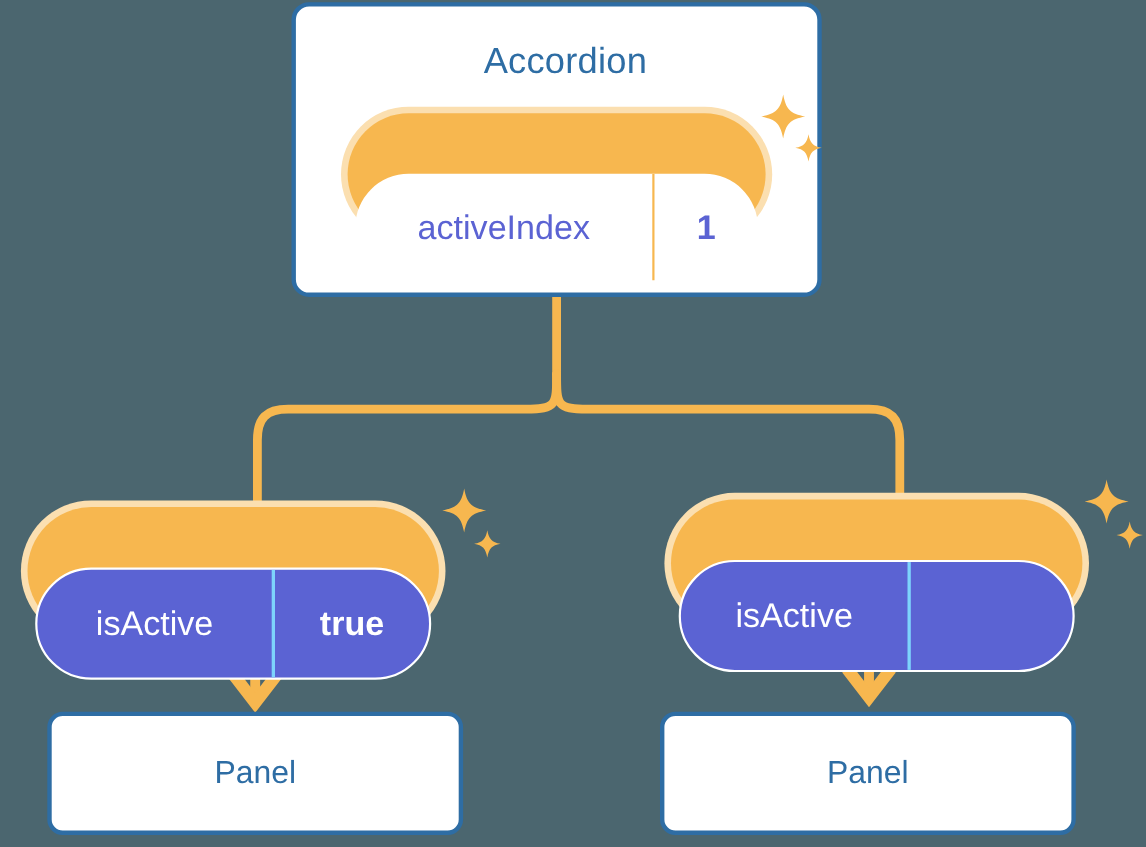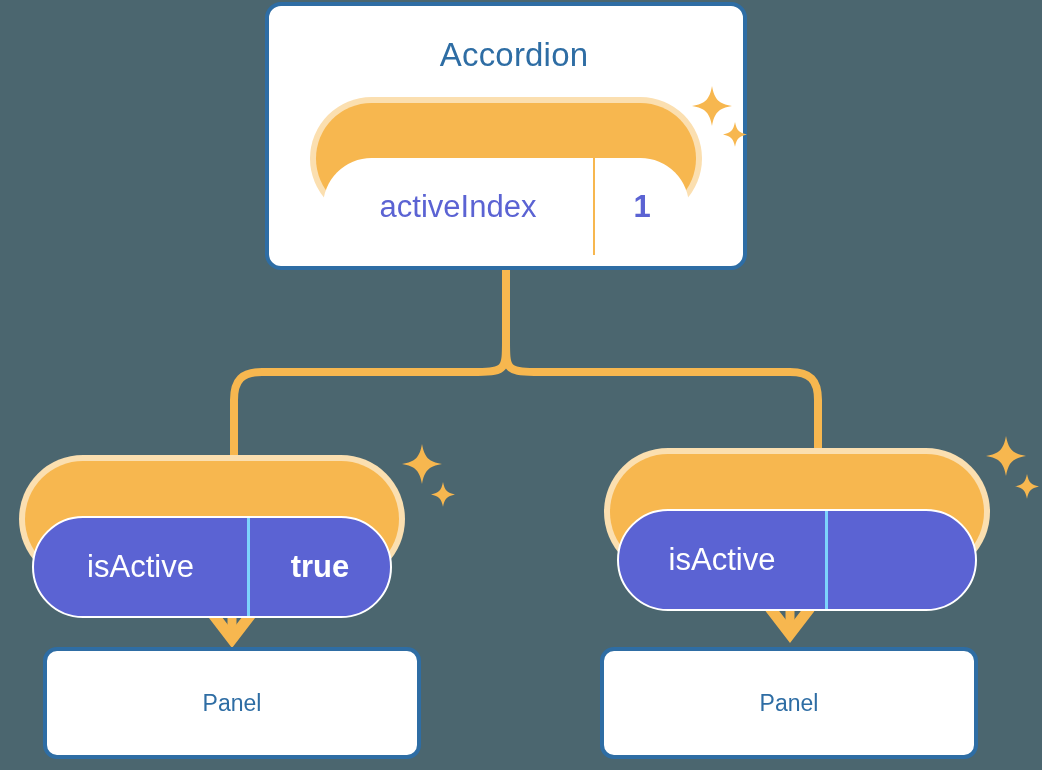--- a/index.html
+++ b/index.html
@@ -63,21 +63,21 @@
   }
   #panel-card-left  { left: 43px; }
   #panel-card-right { left: 600px; }
   .panel-label {
     position: absolute;
     left: 0; right: 0;
     top: 50%;
     transform: translateY(-50%);
     text-align: center;
     color: #2e6da4;
-    font-size: 23px;
+    font-size: 29px;
     font-weight: 400;
   }
 
   
   .pill-wrap {
     position: absolute;
     display: flex;
     align-items: center;
     box-sizing: border-box;
     border-radius: 999px;

